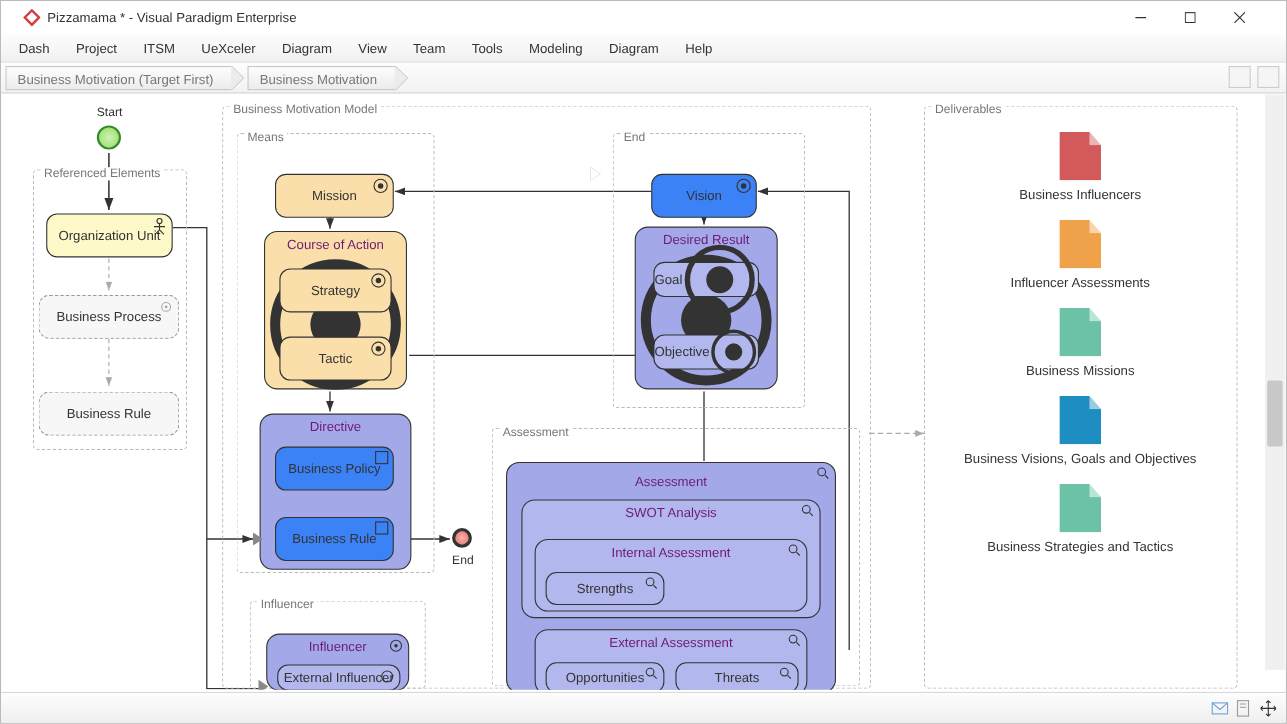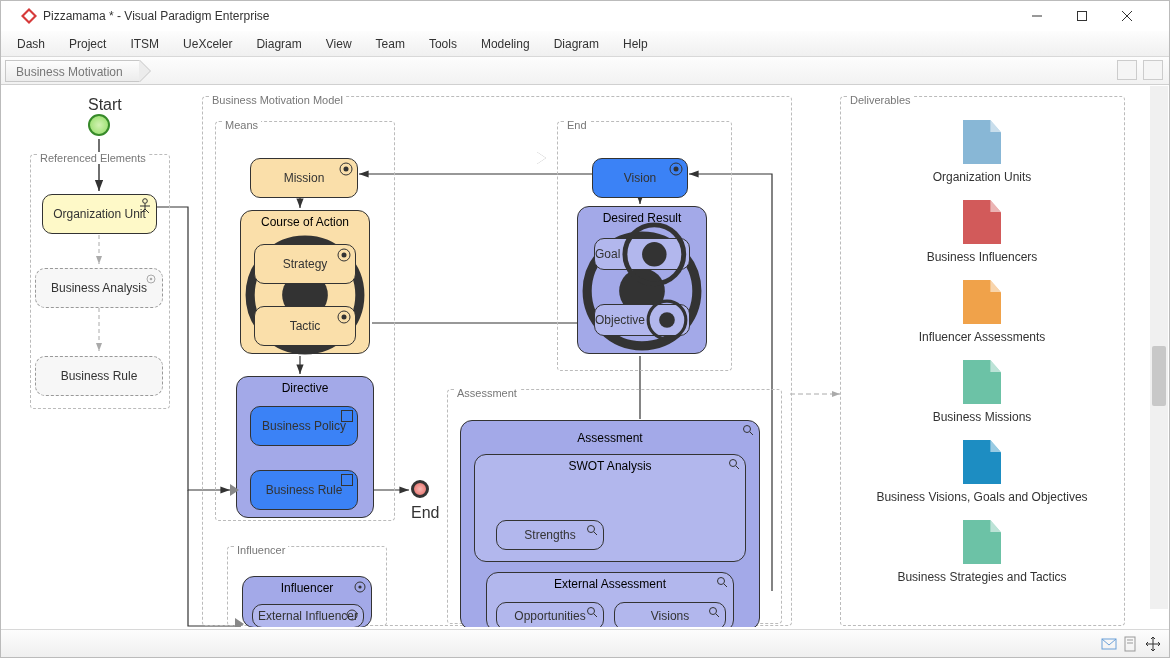--- a/index.html
+++ b/index.html
@@ -20,34 +20,34 @@
 .canvas-wrap{position:absolute;left:1px;top:85px;right:1px;bottom:30px;background:#fff}
 .canvas{position:absolute;inset:0;overflow:hidden}
 .scroll-v{position:absolute;right:0;top:0;bottom:18px;width:18px;background:#f0f0f0}
 .scroll-v .thumb{position:absolute;left:2px;right:2px;top:260px;height:60px;background:#c8c8c8;border-radius:2px}
 .statusbar{position:absolute;left:0;right:0;bottom:0;height:28px;background:linear-gradient(#fdfdfd,#efefef);border-top:1px solid #d8d8d8;display:flex;justify-content:flex-end;align-items:center;gap:6px;padding:0 8px}
 .sicon{width:16px;height:16px}
 
 
 .dashedbox{position:absolute;border:1px dashed #bbb;border-radius:4px}
 .dashedbox>.lbl{position:absolute;top:-3px;left:6px;background:#fff;padding:0 3px;color:#777;font-size:11px}
-.abslabel{position:absolute;font-size:16px;color:#333}
+.abslabel{position:absolute;font-size:11px;color:#333}
 
 .node{position:absolute;border:1px solid #333;border-radius:10px;text-align:center;display:flex;align-items:center;justify-content:center;padding:19px 6px}
 .node.y{background:#fef9c8}
 .node.o{background:#fadfaa}
 .node.p{background:#3b82f6}
 .node.g{background:#f7f7f7;border:1px dashed #999;color:#888}
 .node .decor{position:absolute;top:3px;right:4px;width:14px;height:14px}
 .node .decor2{position:absolute;top:3px;right:4px;width:12px;height:12px;border:1px solid #333}
 
 .container{position:absolute;border:1px solid #333;border-radius:12px;padding-top:4px;text-align:center}
 .container.o{background:#fadfaa}
 .container.p{background:#a3a9e8}
-.container .clabel{font-size:12px;margin-bottom:2px;color:#000000}
+.container .clabel{font-size:12px;margin-bottom:2px;color:#701a75}
 .inner{position:absolute;border:1px solid #333;border-radius:10px;background:#b2b7ed;text-align:center;display:flex;align-items:center;justify-content:center}
 
 .startcircle{position:absolute;width:22px;height:22px;border:2px solid #378a2a;border-radius:50%;background:radial-gradient(#d2f2b3,#8fdc62)}
 .endcircle{position:absolute;width:18px;height:18px;border:3px solid #333;border-radius:50%;background:radial-gradient(#f7b6b2,#e56a64)}
 
 svg.overlay{position:absolute;inset:0;width:100%;height:100%;pointer-events:none}
 
 
 .dgrid{position:absolute}
 .docicon{width:38px;height:44px;margin:0 auto 6px;position:relative}
@@ -97,20 +97,21 @@
   <div class="mitem">Diagram</div>
   <div class="mitem">View</div>
   <div class="mitem">Team</div>
   <div class="mitem">Tools</div>
   <div class="mitem">Modeling</div>
   <div class="mitem">Diagram</div>
   <div class="mitem">Help</div>
 </div>
 
 <div class="crumbbar">
+  <div class="crumb">Business Motivation (Target First)</div>
   <div class="crumb">Business Motivation</div>
   <div class="tools">
     <div class="ticon"></div>
     <div class="ticon"></div>
   </div>
 </div>
 
 <div class="canvas-wrap">
 <div class="canvas">
 
@@ -168,21 +169,21 @@
   <span>Organization Unit</span>
   <svg class="stick" viewBox="0 0 14 16">
           <circle cx="7" cy="3" r="2.3" fill="none" stroke="#333"></circle>
           <line x1="7" y1="5.5" x2="7" y2="11" stroke="#333"></line>
           <line x1="2" y1="8" x2="12" y2="8" stroke="#333"></line>
           <line x1="7" y1="11" x2="3" y2="15" stroke="#333"></line>
           <line x1="7" y1="11" x2="11" y2="15" stroke="#333"></line>
         </svg>
 </div>
 <div class="node g" style="left:33px;top:182px;width:128px;height:38px">
-        <span>Business Analysis</span>
+        <span>Business Process</span>
   <svg class="gear" viewBox="0 0 14 14">
           <circle cx="7" cy="7" r="4" fill="none" stroke="#aaa"></circle>
           <circle cx="7" cy="7" r="1.3" fill="#aaa"></circle>
         </svg>
 </div>
 <div class="node g" style="left:33px;top:270px;width:128px;height:38px">
         <span>Business Rule</span>
       </div>
 
 <div class="dashedbox" style="left:200px;top:10px;width:590px;height:530px">
@@ -289,20 +290,27 @@
           <line x1="8" y1="8" x2="11" y2="11" stroke="#333"></line>
         </svg>
 </div>
 <div class="container p" style="left:472px;top:368px;width:272px;height:108px;background:#b2b7ed">
   <div class="clabel">SWOT Analysis</div>
   <svg class="mglass" viewBox="0 0 12 12">
           <circle cx="5" cy="5" r="3.5" fill="none" stroke="#333"></circle>
           <line x1="8" y1="8" x2="11" y2="11" stroke="#333"></line>
         </svg>
 </div>
+<div class="container p" style="left:484px;top:404px;width:248px;height:66px;background:#b2b7ed">
+  <div class="clabel">Internal Assessment</div>
+  <svg class="mglass" viewBox="0 0 12 12">
+          <circle cx="5" cy="5" r="3.5" fill="none" stroke="#333"></circle>
+          <line x1="8" y1="8" x2="11" y2="11" stroke="#333"></line>
+        </svg>
+</div>
 <div class="inner" style="left:494px;top:434px;width:108px;height:30px">
         <span>Strengths</span>
         <svg class="mglass" viewBox="0 0 12 12">
           <circle cx="5" cy="5" r="3.5" fill="none" stroke="#333"></circle>
           <line x1="8" y1="8" x2="11" y2="11" stroke="#333"></line>
         </svg>
       </div>
 
 <div class="container p" style="left:484px;top:486px;width:248px;height:60px;background:#b2b7ed">
   <div class="clabel">External Assessment</div>
@@ -312,21 +320,21 @@
         </svg>
 </div>
 <div class="inner" style="left:494px;top:516px;width:108px;height:28px">
         <span>Opportunities</span>
         <svg class="mglass" viewBox="0 0 12 12">
           <circle cx="5" cy="5" r="3.5" fill="none" stroke="#333"></circle>
           <line x1="8" y1="8" x2="11" y2="11" stroke="#333"></line>
         </svg>
       </div>
 <div class="inner" style="left:612px;top:516px;width:112px;height:28px">
-        <span>Visions</span>
+        <span>Threats</span>
         <svg class="mglass" viewBox="0 0 12 12">
           <circle cx="5" cy="5" r="3.5" fill="none" stroke="#333"></circle>
           <line x1="8" y1="8" x2="11" y2="11" stroke="#333"></line>
         </svg>
       </div>
 
 <div class="container p" style="left:240px;top:490px;width:130px;height:52px">
   <div class="clabel">Influencer</div>
   <svg class="gear" viewBox="0 0 14 14">
           <circle cx="7" cy="7" r="5" fill="none" stroke="#333"></circle>
@@ -338,24 +346,20 @@
         <svg class="gear" viewBox="0 0 14 14">
           <circle cx="7" cy="7" r="5" fill="none" stroke="#333"></circle>
         </svg>
       </div>
 <div class="tri" style="left:233px;top:532px"></div>
 
 <div class="dashedbox" style="left:838px;top:10px;width:285px;height:530px">
   <div class="lbl">Deliverables</div>
 </div>
 <div class="dgrid" style="left:855px;top:34px;width:250px">
-  <div class="ditem">
-          <div class="docicon" style="--c:#88b7d6"></div>
-          <div>Organization Units</div>
-        </div>
   <div class="ditem">
           <div class="docicon" style="--c:#d25a5a"></div>
           <div>Business Influencers</div>
         </div>
   <div class="ditem">
           <div class="docicon" style="--c:#f0a24a"></div>
           <div>Influencer Assessments</div>
         </div>
   <div class="ditem">
           <div class="docicon" style="--c:#6cc2a6"></div>

